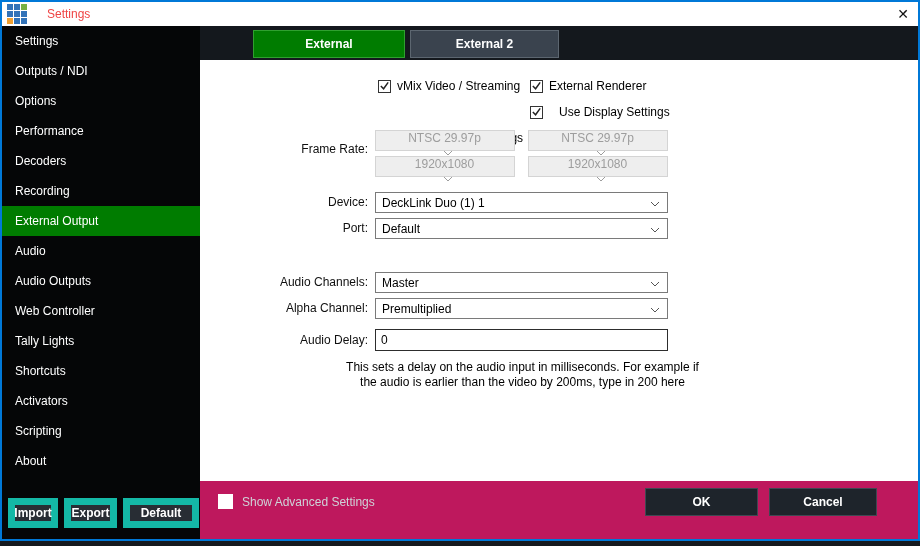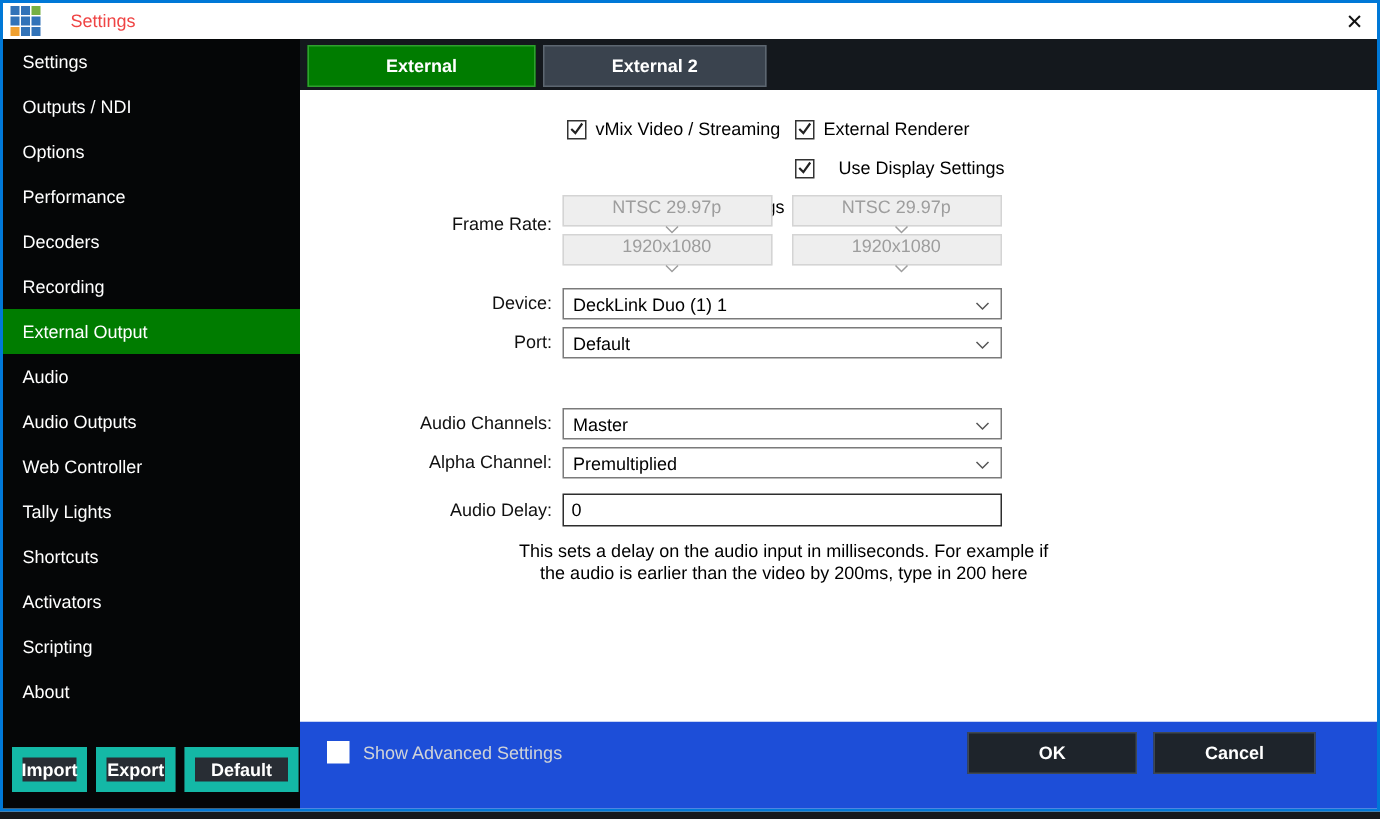--- a/index.html
+++ b/index.html
@@ -21,21 +21,21 @@
   .nav-item { height:30px; line-height:30px; padding-left:13px; font-size:12px; color:#fff; }
   .nav-item.selected { background:#007c00; }
   .sidebar-spacer { flex:1; }
   .sidebar-buttons { display:flex; gap:6px; margin:0 0 11px 6px; }
   .side-btn { height:30px; background:#282d34; border:7px solid #14b8a6; color:#fff;
               font-weight:bold; font-size:12px; display:flex; align-items:center; justify-content:center; }
   .side-btn.w1 { width:50px; } .side-btn.w2 { width:53px; } .side-btn.w3 { width:76px; }
   .main { flex:1; display:flex; flex-direction:column; min-width:0; }
   
   .tabbar { height:34px; background:#14181d; display:flex; align-items:flex-start;
-            padding-top:4px; flex:none; }
+            padding-top:4px; flex:none;padding-left:48px; }
   .tab { height:28px; display:flex; align-items:center; justify-content:center;
          font-size:12px; font-weight:bold; color:#fff; }
   .tab.active { width:152px; margin-left:5px; background:#007c00; border:1px solid #2fa02f; }
   .tab.inactive { width:149px; margin-left:5px; background:#3a434e; border:1px solid #5c6670; }
   
   .content { flex:1; background:#fff; position:relative; min-height:0; }
   .chk-row { position:absolute; display:flex; align-items:center; gap:6px; height:16px; }
   .checkbox { width:13px; height:13px; border:1px solid #333; background:#fff; flex:none;
               display:flex; align-items:center; justify-content:center; }
   .checkbox svg { display:block; }
@@ -44,21 +44,21 @@
                 color:#101010; height:20px; line-height:20px; left:0; }
   .combo { position:absolute; height:21px; background:#fff; border:1px solid #7a7a7a;
            display:flex; align-items:center; justify-content:space-between;
            padding:0 7px 0 6px; font-size:12px; color:#000; }
   .combo.disabled { background:#eeeeee; border-color:#d4d4d4; color:#9d9d9d;flex-direction:column; }
   .combo .chev { flex:none; margin-left:6px; }
   .delay-input { position:absolute; height:22px; border:1px solid #2d2d2d; background:#fff;
                  font-size:12px; color:#000; padding:0 5px; font-family:"Liberation Sans",sans-serif; }
   .help-text { position:absolute; font-size:12px; color:#000; text-align:center; line-height:15px; }
   
-  .footer { height:58px; background:#1d4ed8; display:flex; align-items:center;
+  .footer { height:58px; background:#be185d; display:flex; align-items:center;
             padding:0 41px 17px 18px; flex:none; }
   .adv-box { width:15px; height:15px; background:#fff; flex:none; }
   .adv-label { font-size:12px; color:#cfd3d8; margin-left:9px; white-space:nowrap; }
   .footer-spacer { flex:1; }
   .dlg-btn { height:28px; background:#1e242b; border:1px solid #3f4852; color:#fff;
              font-weight:bold; font-size:12px; display:flex; align-items:center;
              justify-content:center; }
   .dlg-btn.ok { width:113px; margin-right:11px; }
   .dlg-btn.cancel { width:108px; }
 </style>

